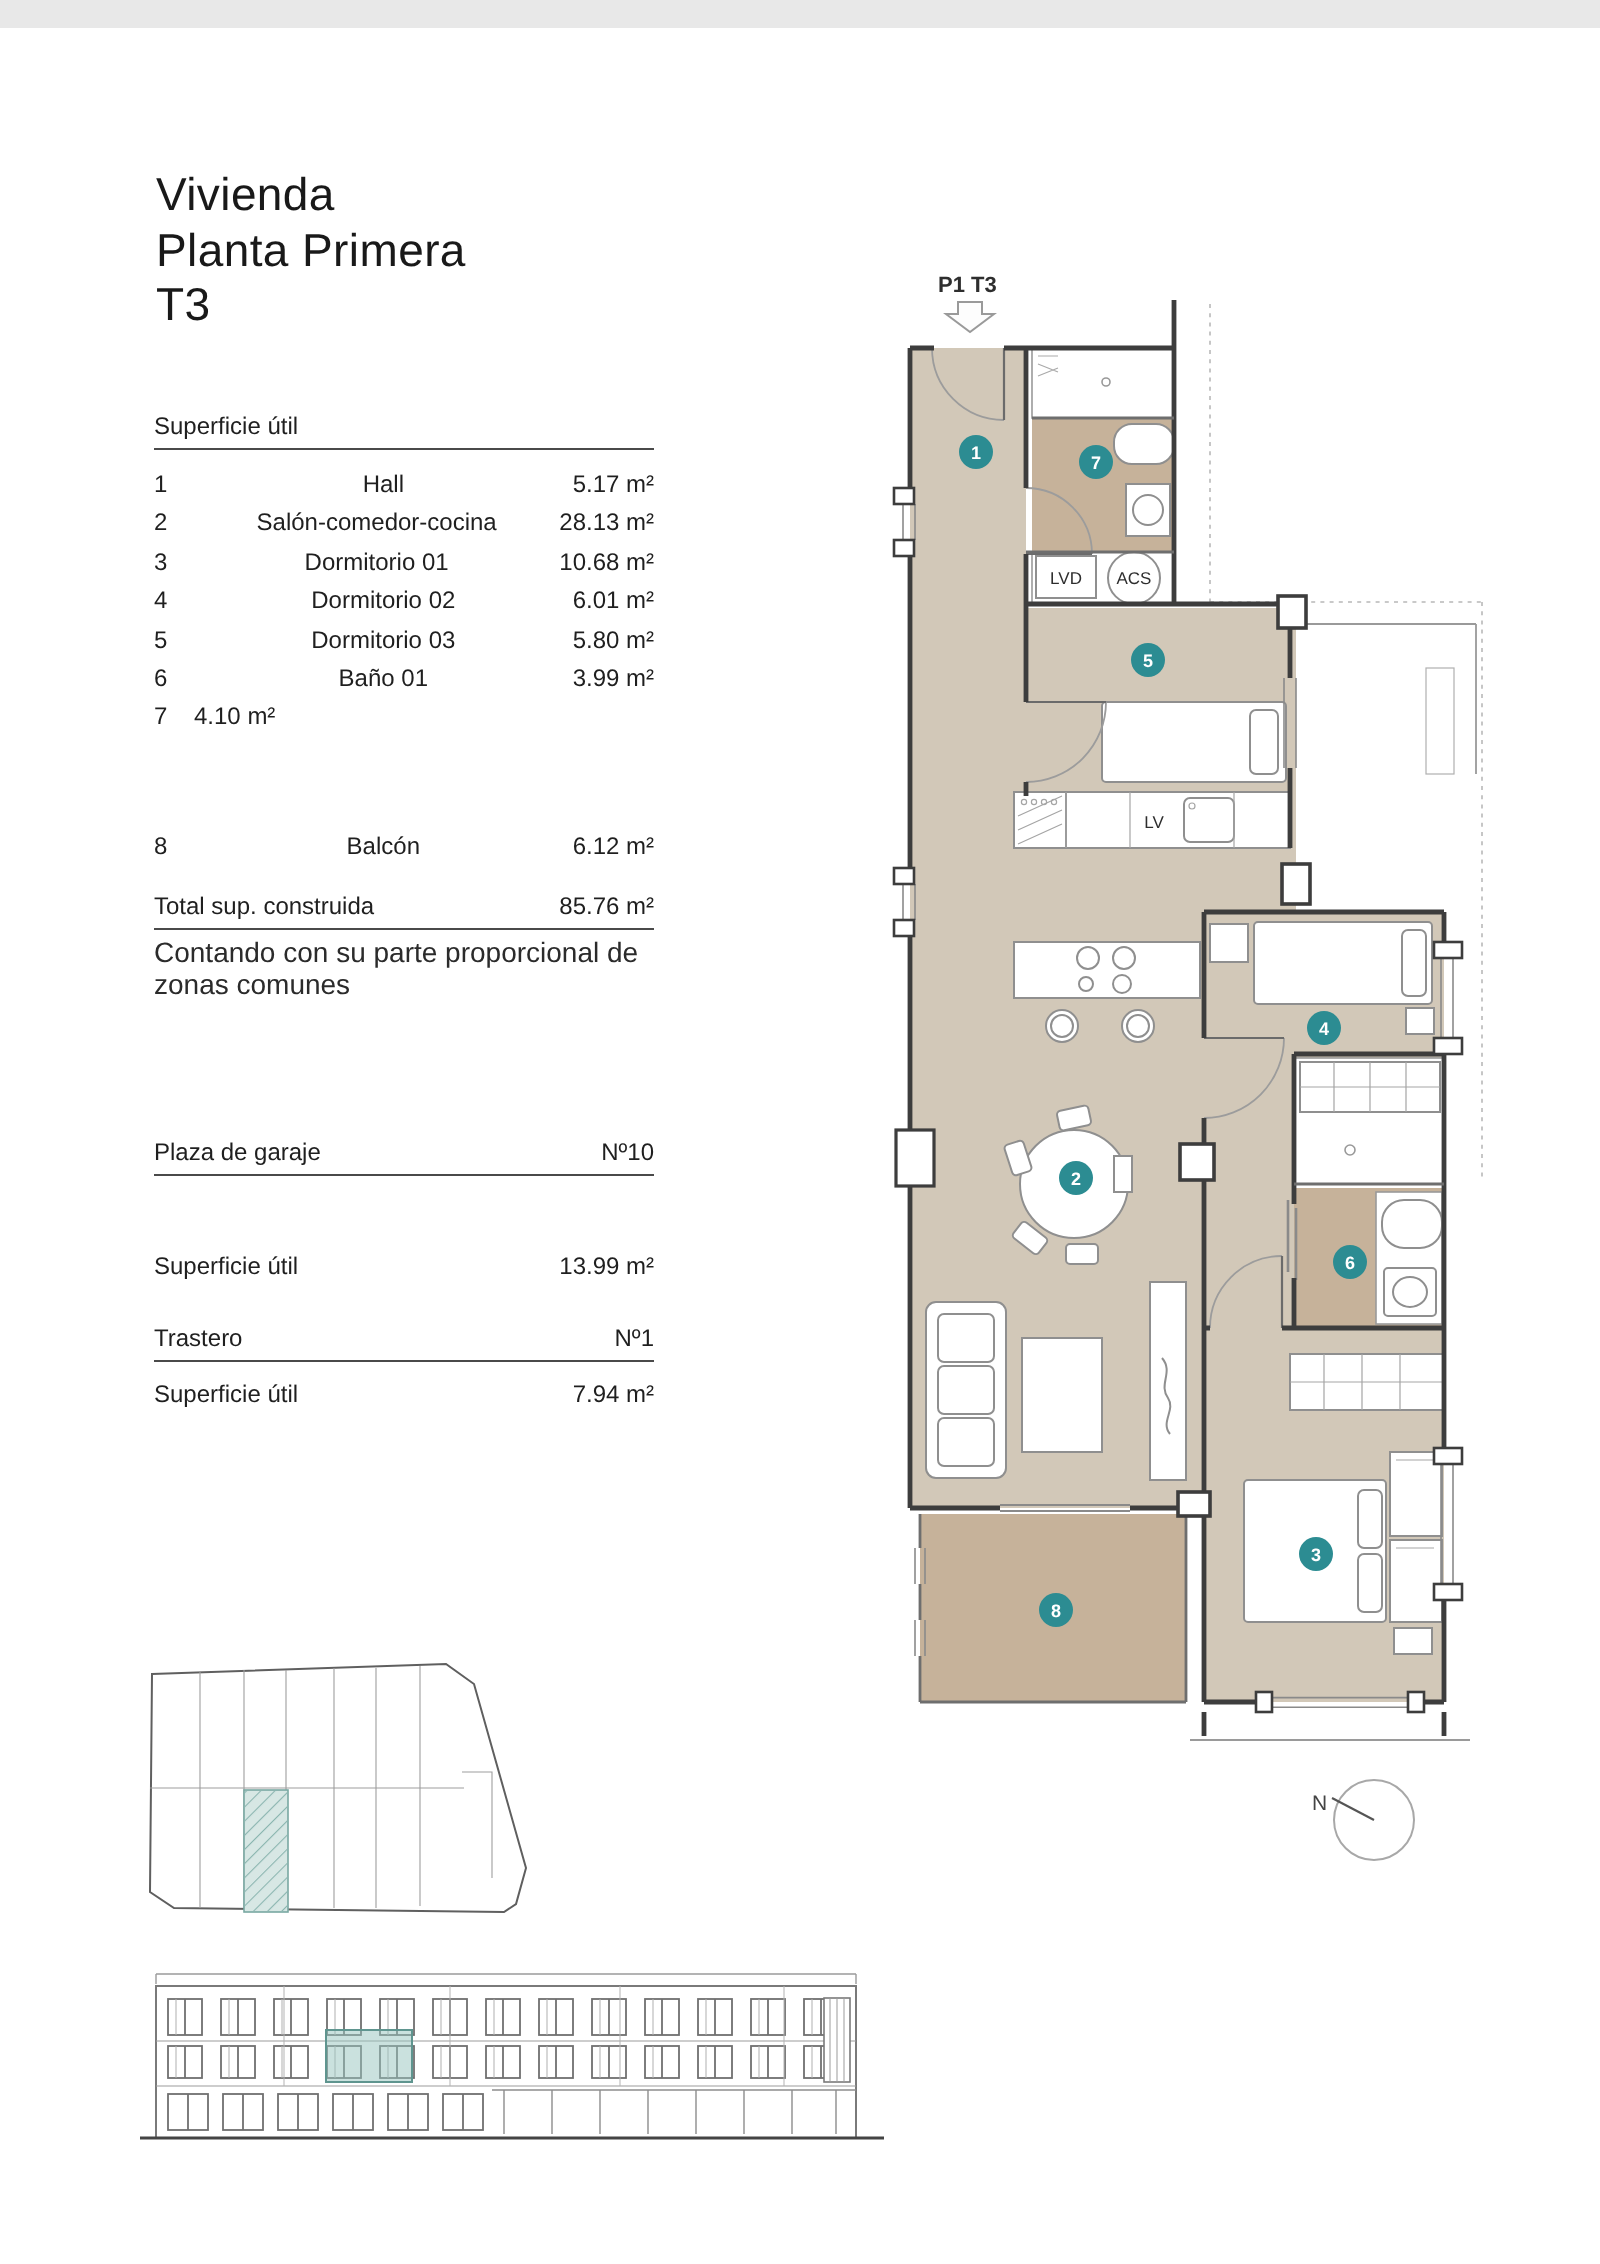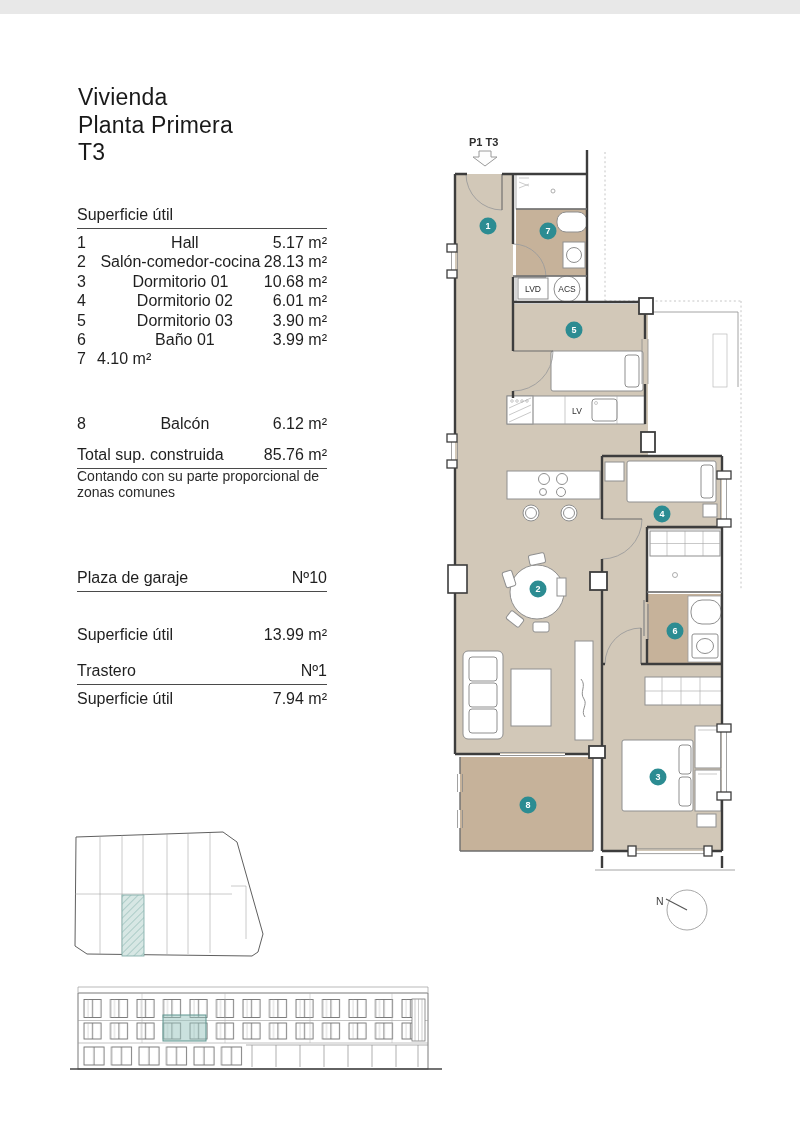--- a/index.html
+++ b/index.html
@@ -1,20 +1,20 @@
 <!DOCTYPE html>
 <html><head>
 <meta charset="utf-8">
 <style>
   html,body{margin:0;padding:0;background:#e8e8e8}
   .sheet{position:relative;width:800px;height:1132px;background:#ffffff;overflow:hidden;
          font-family:"Liberation Sans",sans-serif;color:#1c1c1c;margin:14px auto}
   .abs{position:absolute}
   .title{left:78px;top:70px;font-size:23px;line-height:27.5px;font-weight:500;letter-spacing:.2px;color:#191919}
-  .col{left:77px;width:250px;font-size:16px;color:#1f1f1f}
+  .col{left:77px;width:250px;font-size:12px;color:#1f1f1f}
   .rule{border-bottom:1px solid #4a4a4a;padding-bottom:4px}
   .flexrow{display:flex;justify-content:space-between;align-items:baseline}
   .num{width:20px;flex:0 0 20px}
   .lbl{flex:1 1 auto;text-align:center}
   .val{flex:0 0 auto;text-align:right}
   .arearow{height:19.4px;line-height:19.4px;display:flex}
   .footnote{font-size:14px;color:#2b2b2b}
   svg text{font-family:"Liberation Sans",sans-serif}
   .badge-txt{fill:#ffffff;font-size:9px;font-weight:bold;text-anchor:middle}
   .plan-lbl{fill:#2e2e2e;font-size:8.5px;text-anchor:middle}
@@ -51,21 +51,21 @@
       <span class="val">10.68 m²</span>
     </div>
     <div class="arearow">
       <span class="num">4</span>
       <span class="lbl">Dormitorio 02</span>
       <span class="val">6.01 m²</span>
     </div>
     <div class="arearow">
       <span class="num">5</span>
       <span class="lbl">Dormitorio 03</span>
-      <span class="val">3.90 m²</span>
+      <span class="val">5.80 m²</span>
     </div>
     <div class="arearow">
       <span class="num">6</span>
       <span class="lbl">Baño 01</span>
       <span class="val">3.99 m²</span>
     </div>
     <div class="arearow">
       <span class="num">7</span>
       <span class="val">4.10 m²</span>
     </div>

